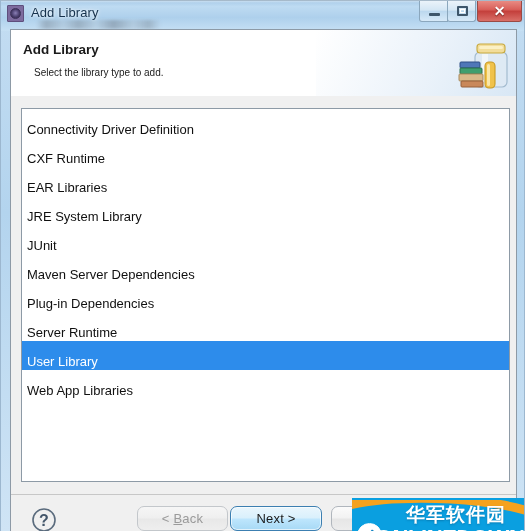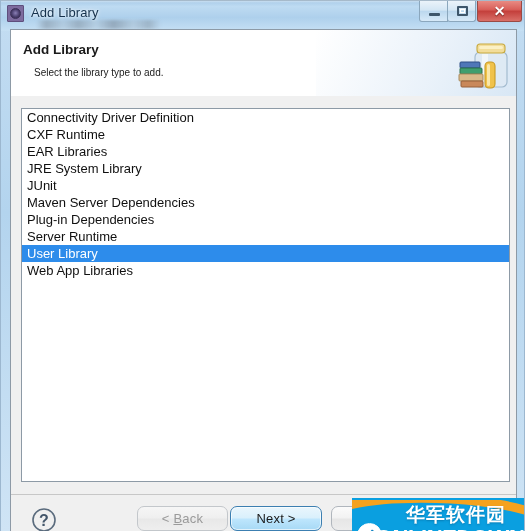--- a/index.html
+++ b/index.html
@@ -207,21 +207,21 @@
     width: 489px;
     height: 374px;
     background: #ffffff;
     border: 1px solid #8d9aa6;
     box-sizing: border-box;
     overflow: hidden;
   }
   .list-item {
     height: 17px;
     line-height: 17px;
-    padding: 0 0 0 5px;
+    padding: 12px 0 0 5px;
     font-size: 13px;
     color: #101010;
     white-space: nowrap;
   }
   .list-item.selected {
     background: #2d8ceb;
     color: #ffffff;
   }
   .list-item.selected .txt {
     outline: none;

